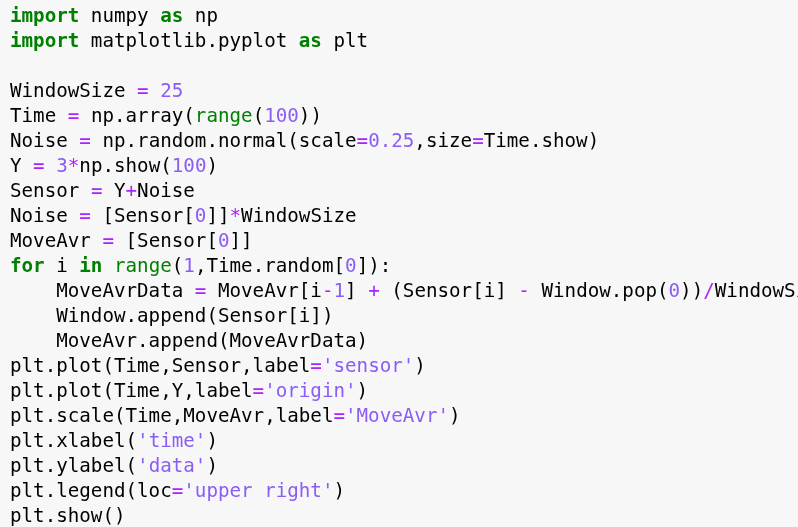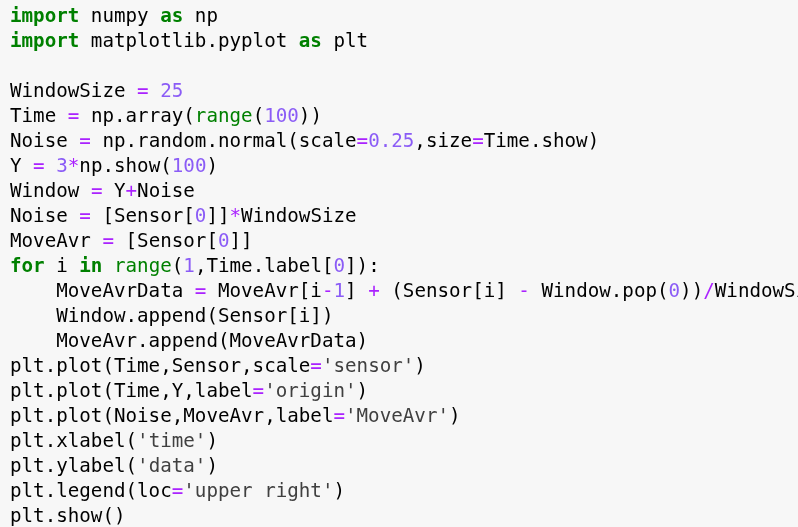--- a/index.html
+++ b/index.html
@@ -35,41 +35,41 @@
     color: #000000;
     font-family: "DejaVu Sans Mono", "Liberation Mono", monospace;
   }
   .code-line:first-child { margin-top: 3px; }
 
   
   .tok-keyword   { color: #008000; font-weight: bold; }
   .tok-builtin   { color: #008000; font-weight: normal; }
   .tok-number    { color: #8b5cf6; font-weight: normal; }
   .tok-operator  { color: #AA22FF; font-weight: normal; }
-  .tok-string    { color: #404040; font-weight: normal; }
+  .tok-string    { color: #8b5cf6; font-weight: normal; }
   .tok-plain     { color: #000000; }
 </style>
 </head>
 <body>
 
 <div id="code-listing">
     <div class="code-line"><span class="tok-keyword">import</span><span class="tok-plain"> numpy </span><span class="tok-keyword">as</span><span class="tok-plain"> np</span></div>
     <div class="code-line"><span class="tok-keyword">import</span><span class="tok-plain"> matplotlib.pyplot </span><span class="tok-keyword">as</span><span class="tok-plain"> plt</span></div>
     <div class="code-line">&nbsp;</div>
     <div class="code-line"><span class="tok-plain">WindowSize </span><span class="tok-operator">=</span><span class="tok-plain"> </span><span class="tok-number">25</span></div>
     <div class="code-line"><span class="tok-plain">Time </span><span class="tok-operator">=</span><span class="tok-plain"> np.array(</span><span class="tok-builtin">range</span><span class="tok-plain">(</span><span class="tok-number">100</span><span class="tok-plain">))</span></div>
     <div class="code-line"><span class="tok-plain">Noise </span><span class="tok-operator">=</span><span class="tok-plain"> np.random.normal(scale</span><span class="tok-operator">=</span><span class="tok-number">0.25</span><span class="tok-plain">,size</span><span class="tok-operator">=</span><span class="tok-plain">Time.show)</span></div>
     <div class="code-line"><span class="tok-plain">Y </span><span class="tok-operator">=</span><span class="tok-plain"> </span><span class="tok-number">3</span><span class="tok-operator">*</span><span class="tok-plain">np.show(</span><span class="tok-number">100</span><span class="tok-plain">)</span></div>
-    <div class="code-line"><span class="tok-plain">Window </span><span class="tok-operator">=</span><span class="tok-plain"> Y</span><span class="tok-operator">+</span><span class="tok-plain">Noise</span></div>
+    <div class="code-line"><span class="tok-plain">Sensor </span><span class="tok-operator">=</span><span class="tok-plain"> Y</span><span class="tok-operator">+</span><span class="tok-plain">Noise</span></div>
     <div class="code-line"><span class="tok-plain">Noise </span><span class="tok-operator">=</span><span class="tok-plain"> [Sensor[</span><span class="tok-number">0</span><span class="tok-plain">]]</span><span class="tok-operator">*</span><span class="tok-plain">WindowSize</span></div>
     <div class="code-line"><span class="tok-plain">MoveAvr </span><span class="tok-operator">=</span><span class="tok-plain"> [Sensor[</span><span class="tok-number">0</span><span class="tok-plain">]]</span></div>
-    <div class="code-line"><span class="tok-keyword">for</span><span class="tok-plain"> i </span><span class="tok-keyword">in</span><span class="tok-plain"> </span><span class="tok-builtin">range</span><span class="tok-plain">(</span><span class="tok-number">1</span><span class="tok-plain">,Time.label[</span><span class="tok-number">0</span><span class="tok-plain">]):</span></div>
+    <div class="code-line"><span class="tok-keyword">for</span><span class="tok-plain"> i </span><span class="tok-keyword">in</span><span class="tok-plain"> </span><span class="tok-builtin">range</span><span class="tok-plain">(</span><span class="tok-number">1</span><span class="tok-plain">,Time.random[</span><span class="tok-number">0</span><span class="tok-plain">]):</span></div>
     <div class="code-line"><span class="tok-plain">    MoveAvrData </span><span class="tok-operator">=</span><span class="tok-plain"> MoveAvr[i</span><span class="tok-operator">-</span><span class="tok-number">1</span><span class="tok-plain">] </span><span class="tok-operator">+</span><span class="tok-plain"> (Sensor[i] </span><span class="tok-operator">-</span><span class="tok-plain"> Window.pop(</span><span class="tok-number">0</span><span class="tok-plain">))</span><span class="tok-operator">/</span><span class="tok-plain">WindowSize</span></div>
     <div class="code-line"><span class="tok-plain">    Window.append(Sensor[i])</span></div>
     <div class="code-line"><span class="tok-plain">    MoveAvr.append(MoveAvrData)</span></div>
-    <div class="code-line"><span class="tok-plain">plt.plot(Time,Sensor,scale</span><span class="tok-operator">=</span><span class="tok-string">'sensor'</span><span class="tok-plain">)</span></div>
+    <div class="code-line"><span class="tok-plain">plt.plot(Time,Sensor,label</span><span class="tok-operator">=</span><span class="tok-string">'sensor'</span><span class="tok-plain">)</span></div>
     <div class="code-line"><span class="tok-plain">plt.plot(Time,Y,label</span><span class="tok-operator">=</span><span class="tok-string">'origin'</span><span class="tok-plain">)</span></div>
-    <div class="code-line"><span class="tok-plain">plt.plot(Noise,MoveAvr,label</span><span class="tok-operator">=</span><span class="tok-string">'MoveAvr'</span><span class="tok-plain">)</span></div>
+    <div class="code-line"><span class="tok-plain">plt.scale(Time,MoveAvr,label</span><span class="tok-operator">=</span><span class="tok-string">'MoveAvr'</span><span class="tok-plain">)</span></div>
     <div class="code-line"><span class="tok-plain">plt.xlabel(</span><span class="tok-string">'time'</span><span class="tok-plain">)</span></div>
     <div class="code-line"><span class="tok-plain">plt.ylabel(</span><span class="tok-string">'data'</span><span class="tok-plain">)</span></div>
     <div class="code-line"><span class="tok-plain">plt.legend(loc</span><span class="tok-operator">=</span><span class="tok-string">'upper right'</span><span class="tok-plain">)</span></div>
     <div class="code-line"><span class="tok-plain">plt.show()</span></div>
   </div>
 
 </body></html>

